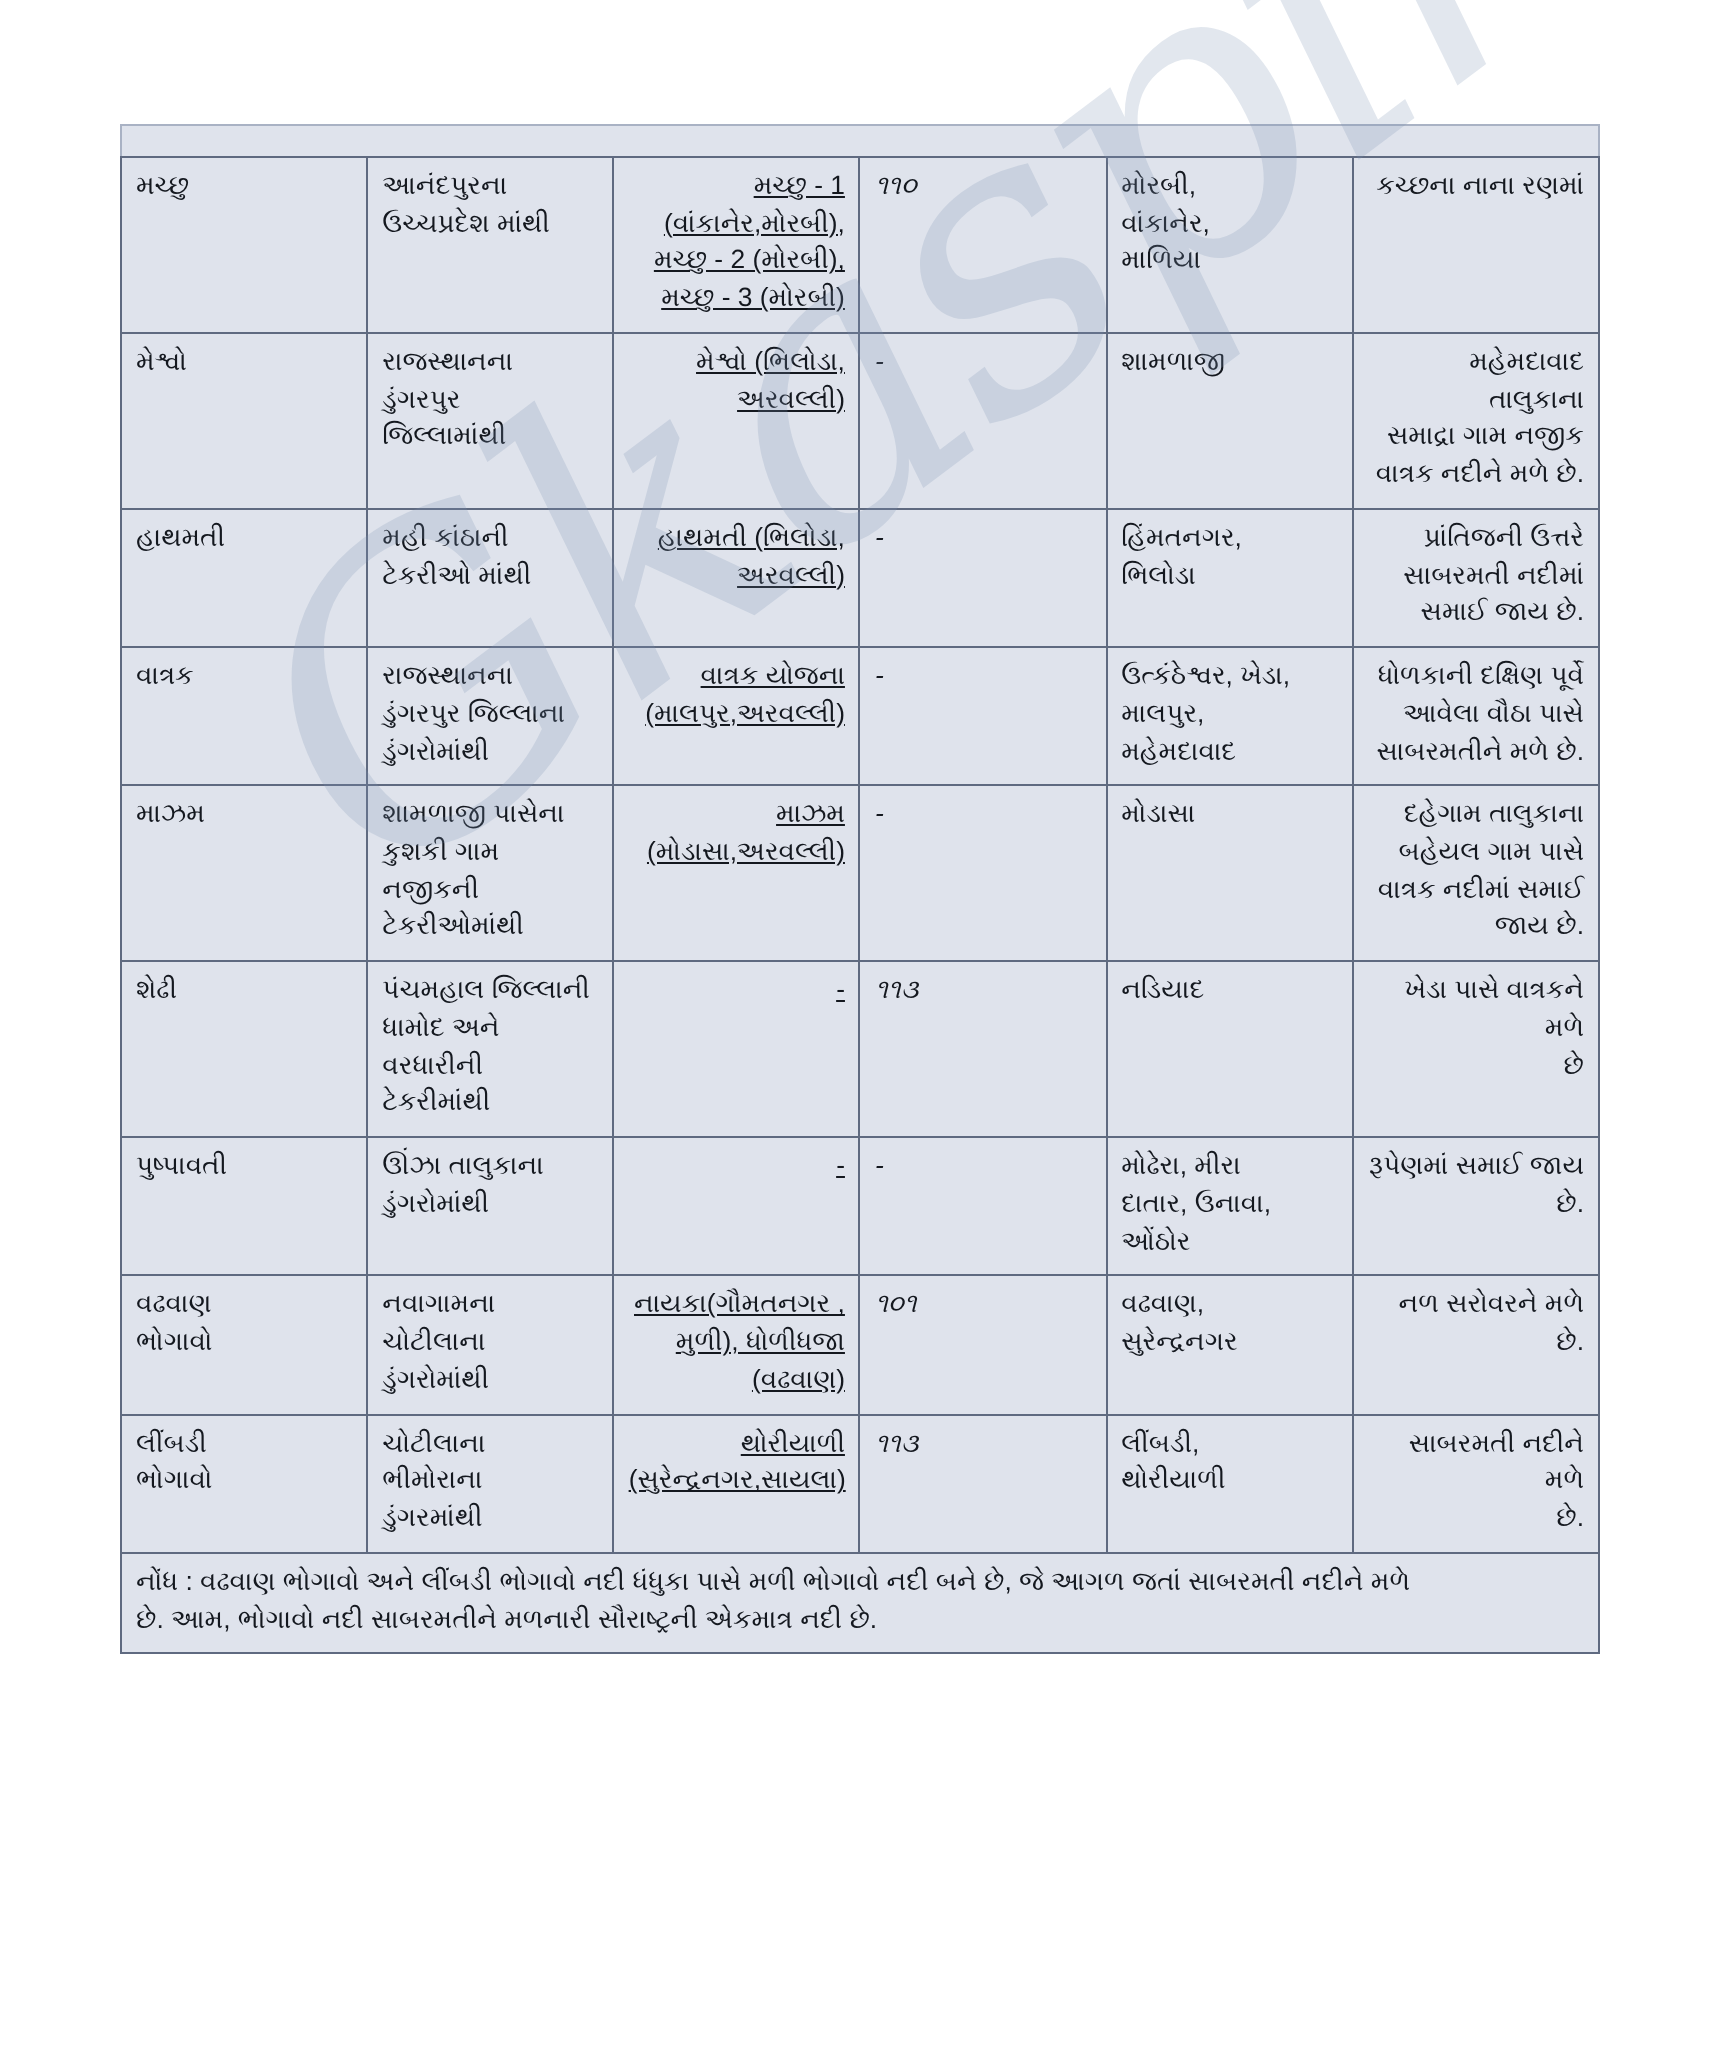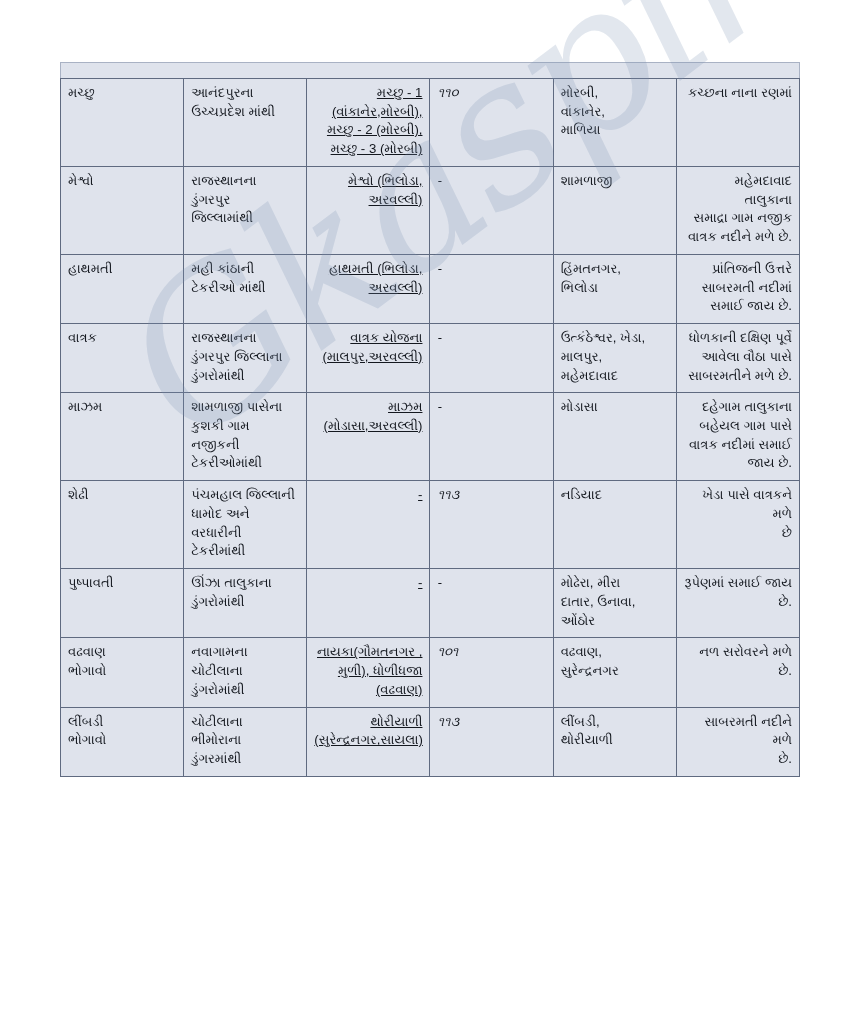--- a/index.html
+++ b/index.html
@@ -331,20 +331,26 @@
             </td>
             <td class="c-cities">
               <span class="line">લીંબડી,</span>
               <span class="line">થોરીયાળી</span>
             </td>
             <td class="c-mergeinfo">
               <span class="line">સાબરમતી નદીને મળે</span>
               <span class="line">છે.</span>
             </td>
           </tr>
+          <tr>
+            <td class="footnote-cell" colspan="6">
+              <span class="line">નોંધ : વઢવાણ ભોગાવો અને લીંબડી ભોગાવો નદી ધંધુકા પાસે મળી ભોગાવો નદી બને છે, જે આગળ જતાં સાબરમતી નદીને મળે</span>
+              <span class="line">છે. આમ, ભોગાવો નદી સાબરમતીને મળનારી સૌરાષ્ટ્રની એકમાત્ર નદી છે.</span>
+            </td>
+          </tr>
         </tbody>
     </table>
   </div>
 </div>
 
 <div id="watermark-layer">
   <div id="watermark-text">Gkaspirants</div>
 </div>
 
 </body></html>

